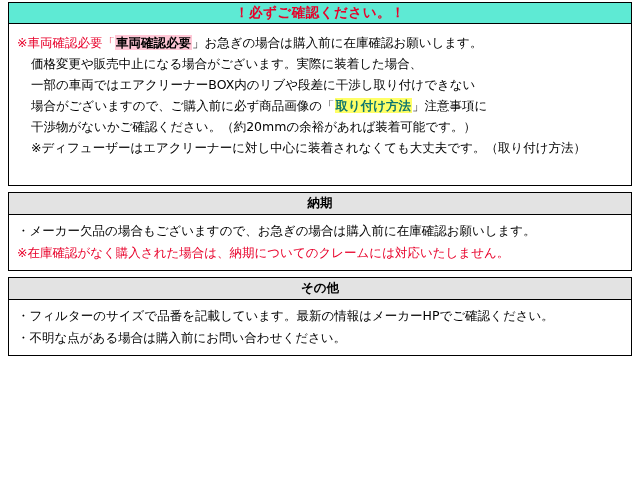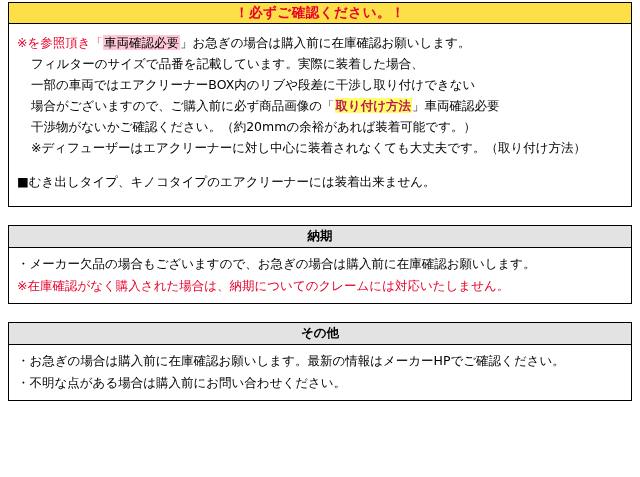--- a/index.html
+++ b/index.html
@@ -19,21 +19,21 @@
     position: relative;
     width: 640px;
     height: 477px;
     box-sizing: border-box;
     padding: 0 8px;
   }
 
   
   .banner {
     height: 22px;
-    background: #fde047;
+    background: #5eead4;
     border: 1px solid #000000;
     box-sizing: border-box;
     display: flex;
     align-items: center;
     justify-content: center;
     margin-top: 2px;
   }
   .banner-text {
     color: #e8002a;
     font-weight: bold;
@@ -50,41 +50,41 @@
   }
   .line {
     line-height: 21px;
     white-space: nowrap;
   }
   .red {
     color: #e8002a;
   }
   .hl-pink {
     background: #ffc7d6;
-    font-weight: normal;
+    font-weight: bold;
     color: #000;
     padding: 0 1px;
   }
   .hl-yellow {
     background: #ffff66;
     font-weight: bold;
-    color: #be185d;
+    color: #0f766e;
     padding: 0 1px;
   }
   .indent {
     padding-left: 14px;
   }
   .spacer-sm { height: 7px; }
   .spacer-md { height: 13px; }
 
   
   .section {
     border: 1px solid #000000;
     box-sizing: border-box;
-    margin-top: 18px;
+    margin-top: 6px;
   }
   .section-head {
     background: #e3e3e3;
     border-bottom: 1px solid #000000;
     height: 21px;
     display: flex;
     align-items: center;
     justify-content: center;
     font-size: 12.5px;
     font-weight: bold;
@@ -101,50 +101,49 @@
 
 <div class="page">
 
   <div class="banner">
     <span class="banner-text">！必ずご確認ください。！</span>
   </div>
 
   <div class="notice-box">
 
     <div class="line">
-      <span class="red">※を参照頂き「</span><span class="hl-pink">車両確認必要</span><span>」お急ぎの場合は購入前に在庫確認お願いします。</span>
+      <span class="red">※車両確認必要「</span><span class="hl-pink">車両確認必要</span><span>」お急ぎの場合は購入前に在庫確認お願いします。</span>
     </div>
 
-    <div class="line indent">フィルターのサイズで品番を記載しています。実際に装着した場合、</div>
+    <div class="line indent">価格変更や販売中止になる場合がございます。実際に装着した場合、</div>
     <div class="line indent">一部の車両ではエアクリーナーBOX内のリブや段差に干渉し取り付けできない</div>
 
     <div class="line indent">
-      <span>場合がございますので、ご購入前に必ず商品画像の「</span><span class="hl-yellow">取り付け方法</span><span>」車両確認必要</span>
+      <span>場合がございますので、ご購入前に必ず商品画像の「</span><span class="hl-yellow">取り付け方法</span><span>」注意事項に</span>
     </div>
 
     <div class="line indent">干渉物がないかご確認ください。（約20mmの余裕があれば装着可能です。）</div>
     <div class="line indent">※ディフューザーはエアクリーナーに対し中心に装着されなくても大丈夫です。（取り付け方法）</div>
 
     <div class="spacer-md"></div>
 
-    <div class="line">■むき出しタイプ、キノコタイプのエアクリーナーには装着出来ません。</div>
 
     <div class="spacer-sm"></div>
 
   </div>
 
   <div class="section">
     <div class="section-head">納期</div>
     <div class="section-body">
       <div class="line">・メーカー欠品の場合もございますので、お急ぎの場合は購入前に在庫確認お願いします。</div>
       <div class="line red">※在庫確認がなく購入された場合は、納期についてのクレームには対応いたしません。</div>
     </div>
   </div>
 
   <div class="section">
     <div class="section-head">その他</div>
     <div class="section-body">
-      <div class="line">・お急ぎの場合は購入前に在庫確認お願いします。最新の情報はメーカーHPでご確認ください。</div>
+      <div class="line">・フィルターのサイズで品番を記載しています。最新の情報はメーカーHPでご確認ください。</div>
       <div class="line">・不明な点がある場合は購入前にお問い合わせください。</div>
     </div>
   </div>
 
 </div>
 
 </body></html>

